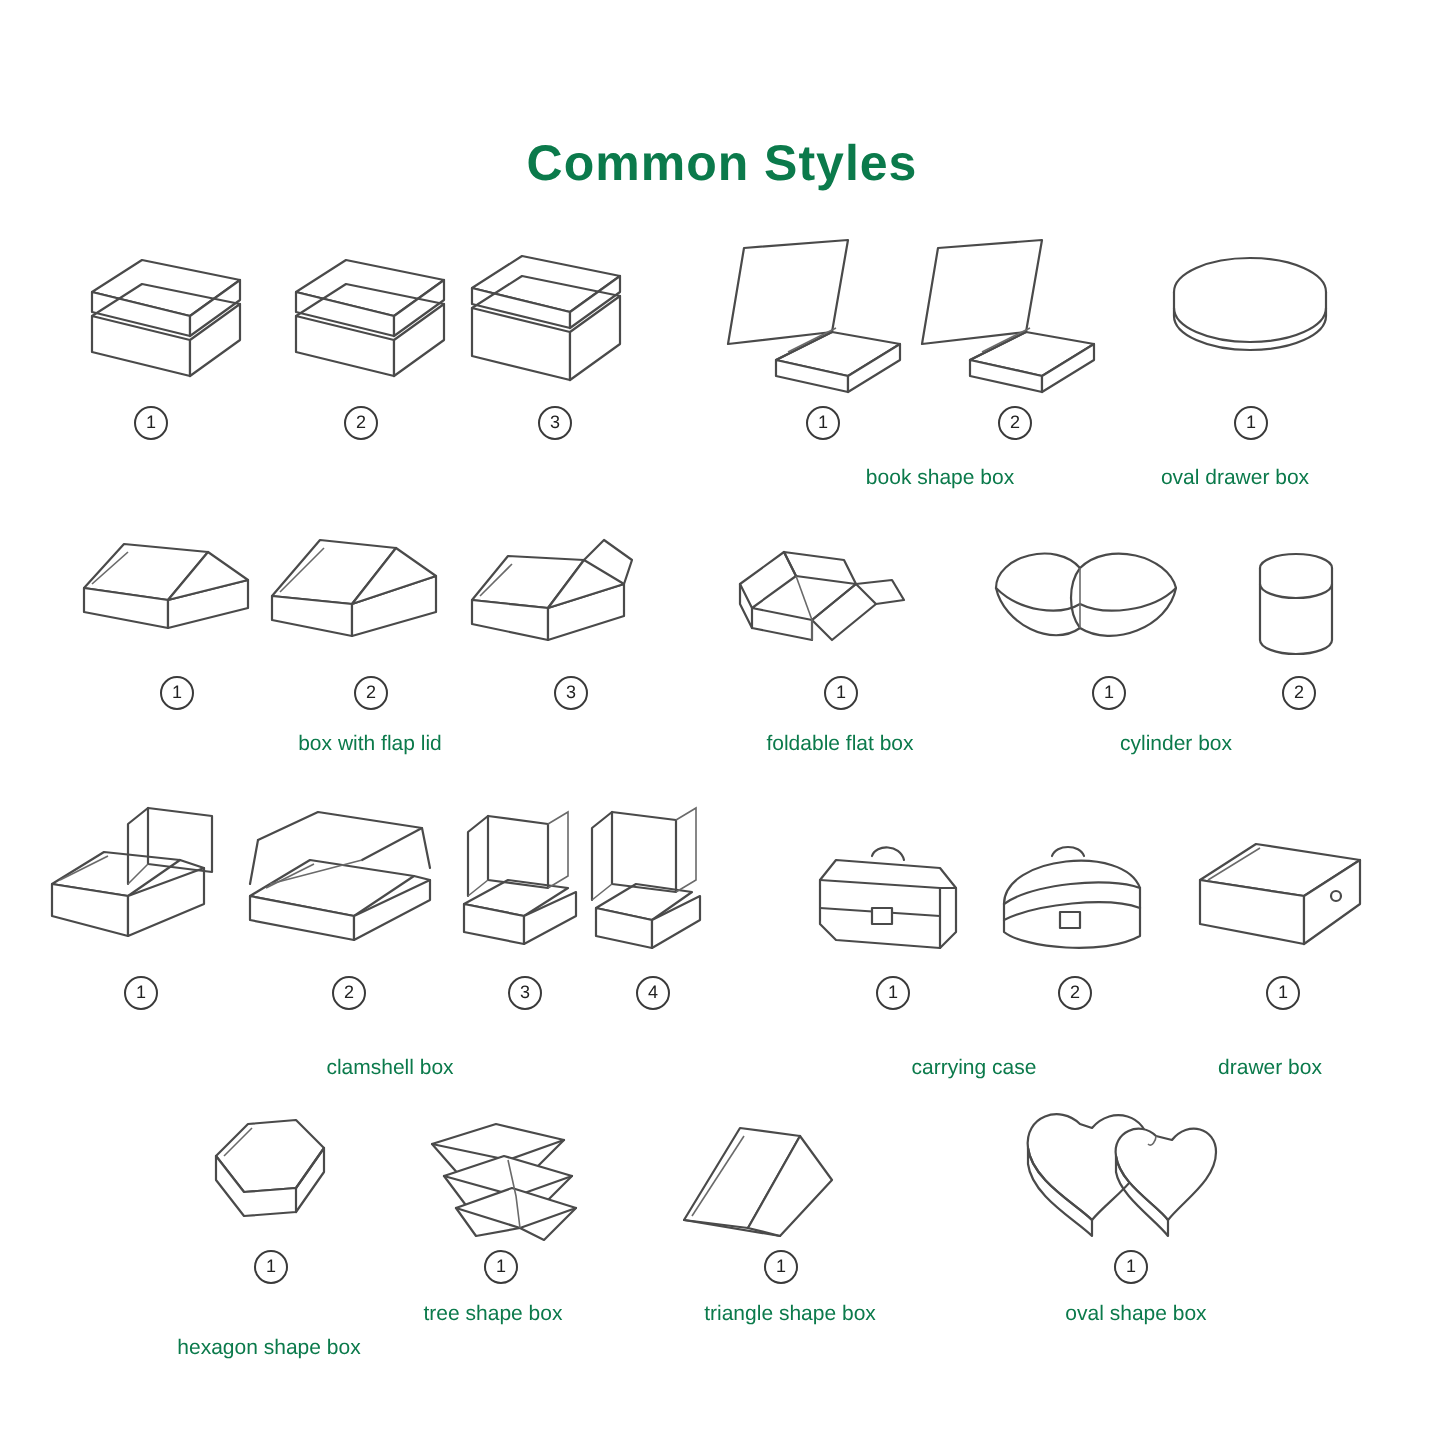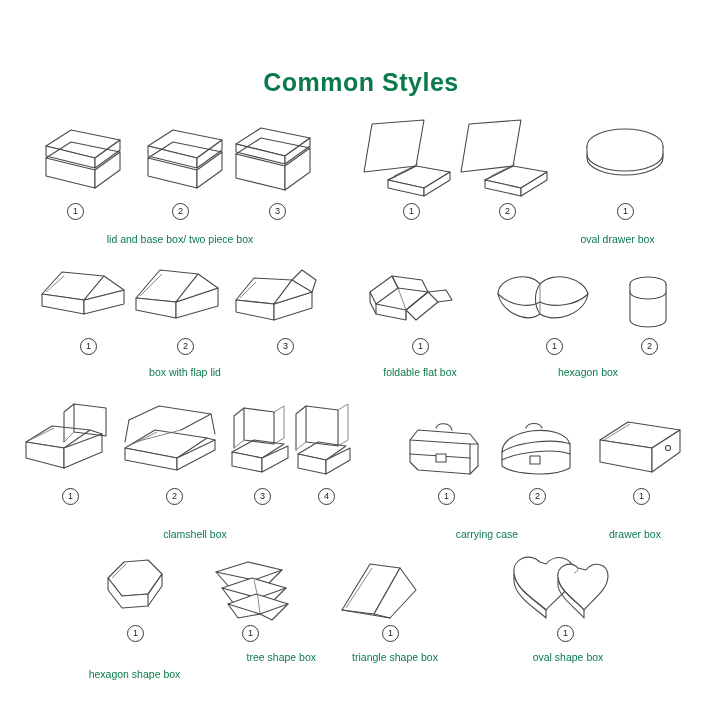--- a/index.html
+++ b/index.html
@@ -112,21 +112,20 @@
       <path class="lnf" d="M8 26 L33 10 L82 20 L57 38 Z"></path>
       <path class="lnf" d="M8 26 L8 34 L57 46 L57 38 Z"></path>
       <path class="lnf" d="M57 38 L82 20 L82 28 L57 46 Z"></path>
       <path class="lnf" d="M8 36 L8 60 L57 72 L57 48 Z"></path>
       <path class="lnf" d="M57 48 L82 30 L82 54 L57 72 Z"></path>
       <path class="ln" d="M8 36 L33 20 L82 30"></path>
     </svg>
   </div>
   <div class="numbadge" style="left:269px; top:203px;">3</div>
 
-  <div class="caption" style="left:50px; top:233px; width:260px;">lid and base box/ two piece box</div>
 
   <div class="art" style="left:358px; top:112px;">
     <svg width="100" height="88" viewBox="0 0 100 88">
 
       <path class="lnf" d="M6 60 L14 12 L66 8 L58 54 Z"></path>
 
       <path class="lnf" d="M30 68 L58 54 L92 60 L66 76 Z"></path>
       <path class="lnf" d="M30 68 L30 76 L66 84 L66 76 Z"></path>
       <path class="lnf" d="M66 76 L92 60 L92 68 L66 84 Z"></path>
       <path class="ln" d="M58 54 L30 68"></path>
@@ -140,20 +139,21 @@
       <path class="lnf" d="M6 60 L14 12 L66 8 L58 54 Z"></path>
       <path class="lnf" d="M30 68 L58 54 L92 60 L66 76 Z"></path>
       <path class="lnf" d="M30 68 L30 76 L66 84 L66 76 Z"></path>
       <path class="lnf" d="M66 76 L92 60 L92 68 L66 84 Z"></path>
       <path class="ln" d="M58 54 L30 68"></path>
       <path class="thin" d="M36 64 L60 52"></path>
     </svg>
   </div>
   <div class="numbadge" style="left:499px; top:203px;">2</div>
 
+  <div class="caption" style="left:380px; top:233px; width:180px;">book shape box</div>
 
   <div class="art" style="left:578px; top:122px;">
     <svg width="100" height="70" viewBox="0 0 100 70">
       <ellipse class="lnf" cx="47" cy="24" rx="38" ry="17"></ellipse>
       <path class="lnf" d="M9 24 L9 36 A38 17 0 0 0 85 36 L85 24"></path>
       <path class="ln" d="M9 32 A38 17 0 0 0 85 32"></path>
     </svg>
   </div>
   <div class="numbadge" style="left:617px; top:203px;">1</div>
 
@@ -224,21 +224,21 @@
 
   <div class="art" style="left:620px; top:262px;">
     <svg width="60" height="80" viewBox="0 0 60 80">
       <ellipse class="lnf" cx="28" cy="22" rx="18" ry="7"></ellipse>
       <path class="lnf" d="M10 22 L10 58 A18 7 0 0 0 46 58 L46 22"></path>
       <path class="ln" d="M10 30 A18 7 0 0 0 46 30"></path>
     </svg>
   </div>
   <div class="numbadge" style="left:641px; top:338px;">2</div>
 
-  <div class="caption" style="left:528px; top:366px; width:120px;">hexagon box</div>
+  <div class="caption" style="left:528px; top:366px; width:120px;">cylinder box</div>
 
   <div class="art" style="left:18px; top:396px;">
     <svg width="110" height="90" viewBox="0 0 110 90">
       <path class="lnf" d="M8 46 L34 30 L72 34 L46 52 Z"></path>
       <path class="lnf" d="M8 46 L8 62 L46 72 L46 52 Z"></path>
       <path class="lnf" d="M46 52 L46 72 L84 56 L84 38 Z"></path>
       <path class="ln" d="M72 34 L84 38"></path>
       <path class="ln" d="M56 8 L88 12 L88 40 L56 36 Z"></path>
       <path class="ln" d="M56 8 L46 16 L46 46"></path>
       <path class="thin" d="M56 36 L46 46"></path>
@@ -347,21 +347,21 @@
       <path class="lnf" d="M20 40 L50 30 L84 40 L56 50 Z"></path>
       <path class="ln" d="M20 40 L32 56 L56 50"></path>
       <path class="ln" d="M84 40 L66 58 L56 50"></path>
       <path class="lnf" d="M26 56 L54 46 L86 56 L58 66 Z"></path>
       <path class="ln" d="M26 56 L36 70 L58 66"></path>
       <path class="ln" d="M86 56 L70 72 L58 66"></path>
       <path class="thin" d="M52 32 L56 50 L58 66"></path>
     </svg>
   </div>
   <div class="numbadge" style="left:242px; top:625px;">1</div>
-  <div class="caption" style="left:221px; top:651px; width:95px;text-align:right;">tree shape box</div>
+  <div class="caption" style="left:199px; top:651px; width:95px;">tree shape box</div>
 
   <div class="art" style="left:330px; top:548px;">
     <svg width="100" height="80" viewBox="0 0 100 80">
       <path class="lnf" d="M12 62 L40 16 L70 20 L44 66 Z"></path>
       <path class="lnf" d="M44 66 L70 20 L86 42 L60 70 Z"></path>
       <path class="ln" d="M12 62 L60 70"></path>
       <path class="thin" d="M16 60 L42 20"></path>
     </svg>
   </div>
   <div class="numbadge" style="left:382px; top:625px;">1</div>

